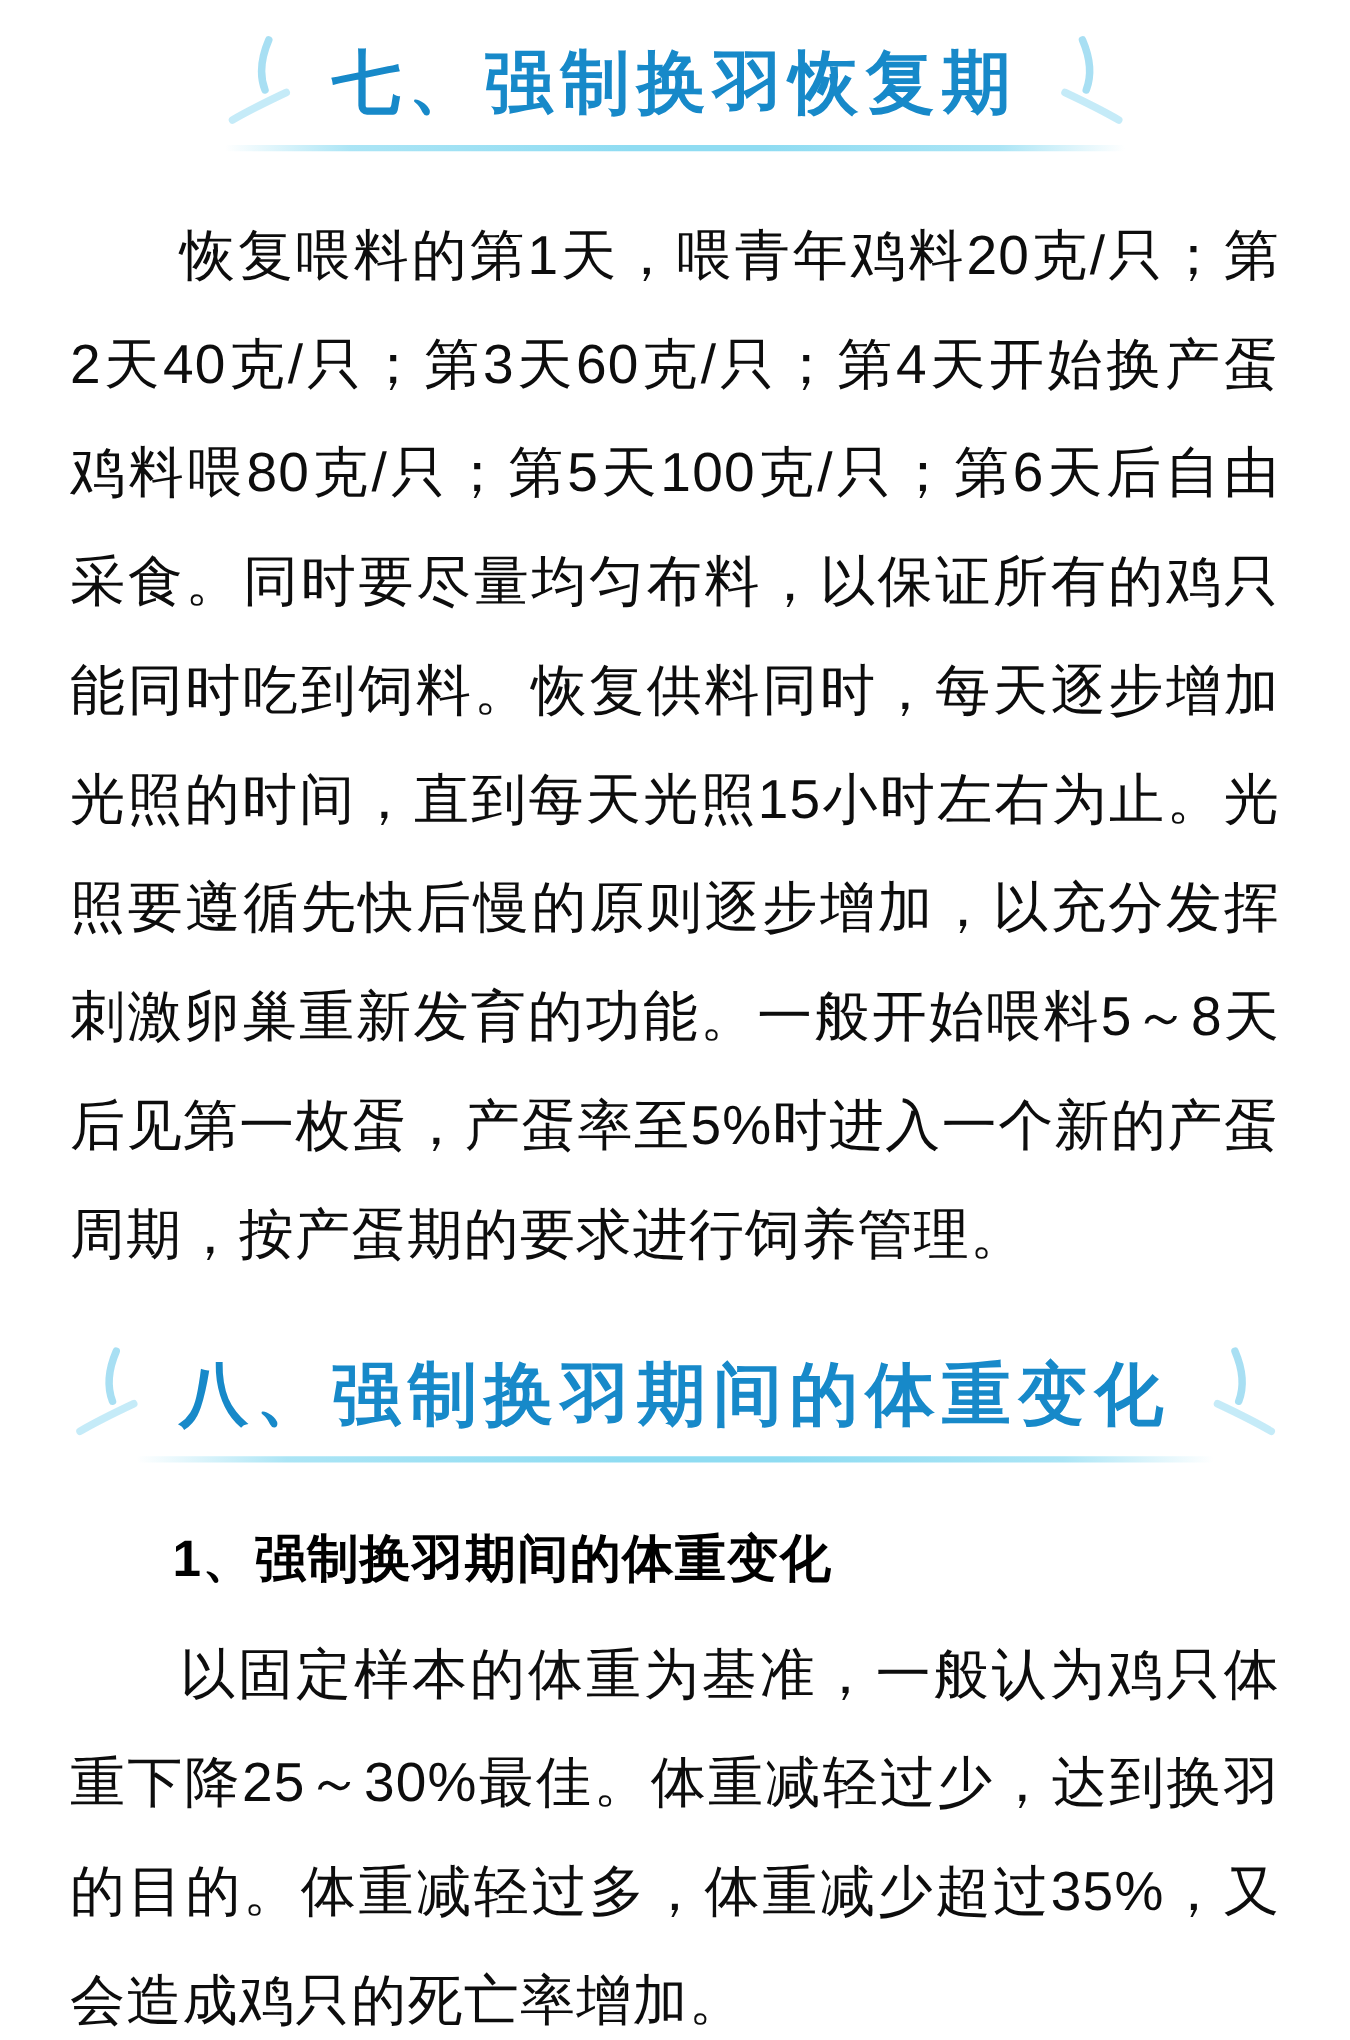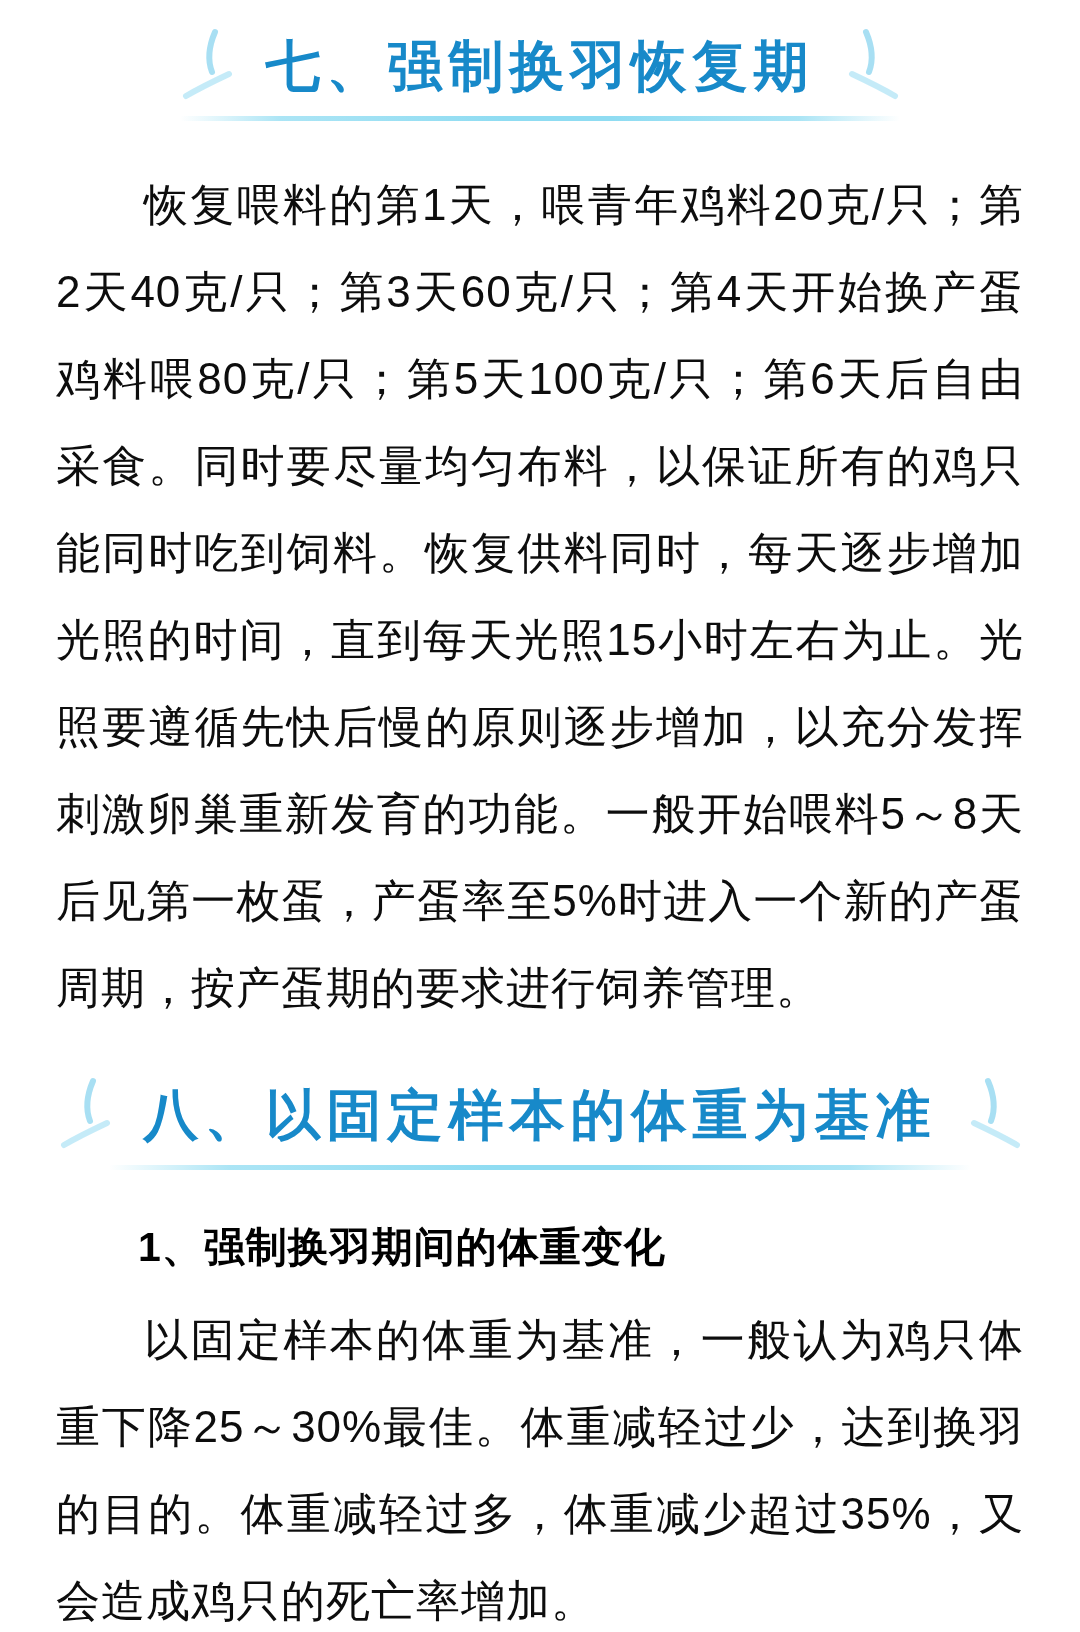--- a/index.html
+++ b/index.html
@@ -90,21 +90,21 @@
     <div class="divider narrow"></div>
     <p class="body-para">恢复喂料的第1天，喂青年鸡料20克/只；第2天40克/只；第3天60克/只；第4天开始换产蛋鸡料喂80克/只；第5天100克/只；第6天后自由采食。同时要尽量均匀布料，以保证所有的鸡只能同时吃到饲料。恢复供料同时，每天逐步增加光照的时间，直到每天光照15小时左右为止。光照要遵循先快后慢的原则逐步增加，以充分发挥刺激卵巢重新发育的功能。一般开始喂料5～8天后见第一枚蛋，产蛋率至5%时进入一个新的产蛋周期，按产蛋期的要求进行饲养管理。</p>
   </section>
 
   <section>
     <div class="heading-row second">
       <svg class="flourish left" viewBox="0 0 58 76" aria-hidden="true">
         <path d="M33 4 C27 18 25 31 30 44" fill="none" stroke="#9edcf2" stroke-width="6" stroke-linecap="round" opacity="0.9"></path>
         <path d="M4 68 C16 61 30 54 47 46" fill="none" stroke="#bfe9f7" stroke-width="6" stroke-linecap="round" opacity="0.9"></path>
       </svg>
-      <h1 class="section-heading">八、以固定样本的体重为基准</h1>
+      <h1 class="section-heading">八、强制换羽期间的体重变化</h1>
       <svg class="flourish right" viewBox="0 0 58 76" aria-hidden="true">
         <path d="M33 4 C27 18 25 31 30 44" fill="none" stroke="#9edcf2" stroke-width="6" stroke-linecap="round" opacity="0.9"></path>
         <path d="M4 68 C16 61 30 54 47 46" fill="none" stroke="#bfe9f7" stroke-width="6" stroke-linecap="round" opacity="0.9"></path>
       </svg>
     </div>
     <div class="divider wide"></div>
     <h2 class="sub-heading">1、强制换羽期间的体重变化</h2>
     <p class="body-para second">以固定样本的体重为基准，一般认为鸡只体重下降25～30%最佳。体重减轻过少，达到换羽的目的。体重减轻过多，体重减少超过35%，又会造成鸡只的死亡率增加。</p>
   </section>
 

